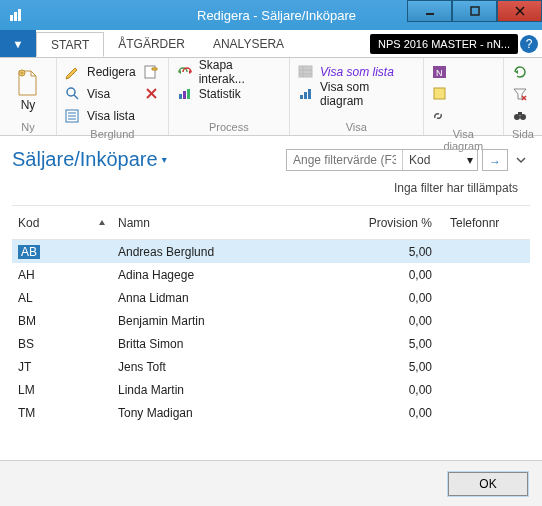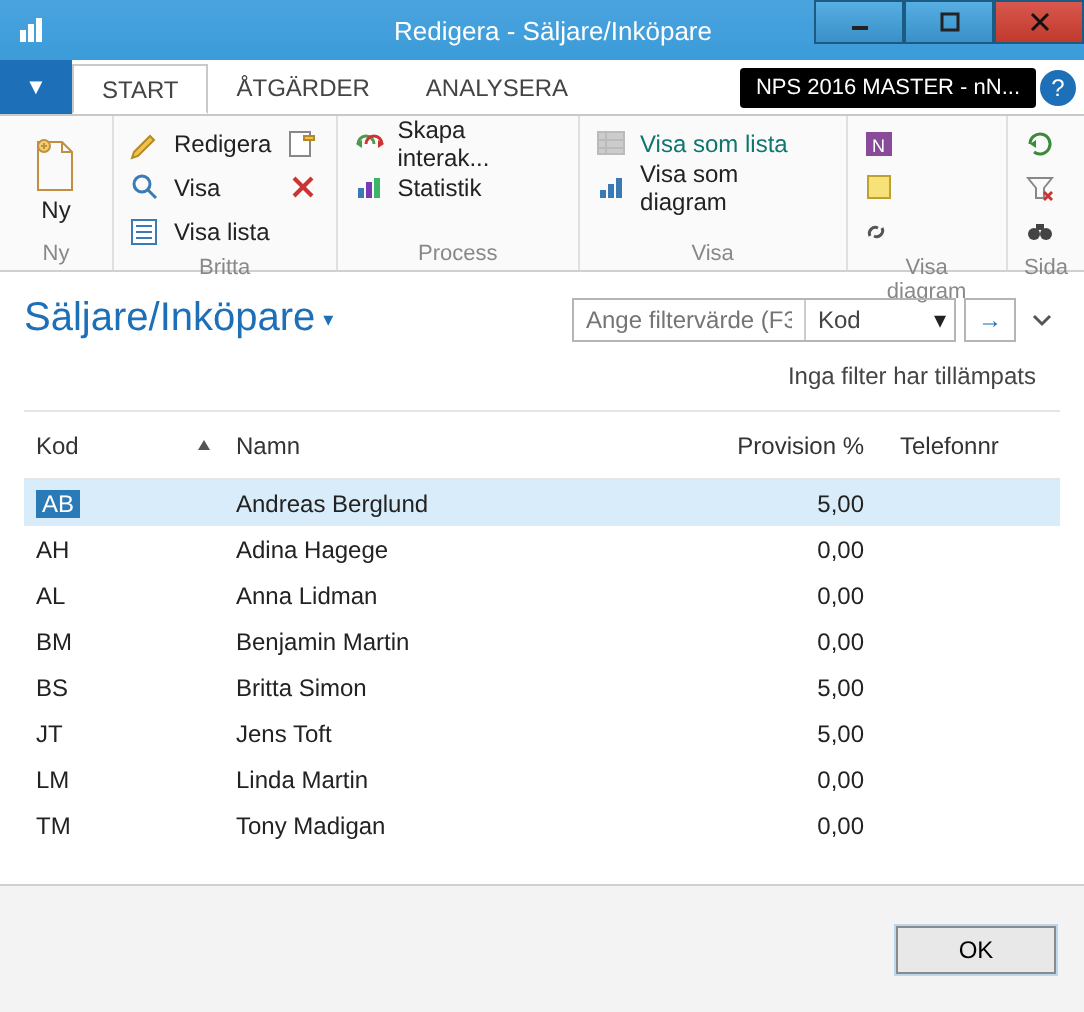--- a/index.html
+++ b/index.html
@@ -27,21 +27,21 @@
   
   .ribbon { height: 78px; display:flex; border-bottom: 1px solid #d0d0d0; background: #fafafa; }
   .rgroup { border-right:1px solid #e0e0e0; padding:4px 8px 2px 8px; display:flex; flex-direction:column; justify-content:space-between; }
   .rgroup-label { text-align:center; font-size:11px; color:#888; padding-top:2px;}
   .rgroup-body { display:flex; gap:8px; flex:1;}
   .big-btn { display:flex; flex-direction:column; align-items:center; justify-content:center; width:40px; gap:2px; cursor:pointer; }
   .big-btn .icon { width:26px; height:26px; display:flex; align-items:center; justify-content:center;}
   .small-col { display:flex; flex-direction:column; gap:2px; }
   .small-btn { display:flex; align-items:center; gap:6px; height:20px; cursor:pointer; color:#222;}
   .small-btn .icon { width:16px; height:16px; display:flex; align-items:center; justify-content:center; }
-  .small-btn.disabled { color:#0f766e; }
+  .small-btn.disabled { color:#6d28d9;font-style:italic; }
   .small-btn.disabled svg * { stroke:#bbb !important; fill:#ccc !important; }
   svg { display:block; }
 
   
   .page-header { display:flex; align-items:center; padding: 12px 12px 4px 12px; gap:12px; }
   .page-title { color:#1d6fb7; font-size:20px; font-weight:400; display:flex; align-items:center; gap:4px;}
   .page-title .chev { font-size:10px; color:#1d6fb7; }
   .filter-area { margin-left:auto; display:flex; align-items:center; gap:4px;}
   .filter-input { border:1px solid #b5b5b5; height:22px; display:flex; align-items:center; }
   .filter-input input { border:0; outline:none; width:115px; padding:0 6px; font-size:12px; color:#888;}
@@ -64,21 +64,21 @@
   .grow { display:flex; height:23px; align-items:center; font-size:12px;}
   .grow.selected { background:#d9ecf9; }
   .grow .cell-kod { width:80px; padding-left:6px;}
   .grow.selected .cell-kod span { background:#2a7ab8; color:#fff; padding:0 3px;}
   .grow .cell-sp { width:20px;}
   .grow .cell-namn { flex:1; padding-left:6px;}
   .grow .cell-prov { width:100px; text-align:right; padding-right:18px;}
   .grow .cell-tel { width:80px;}
 
   
-  .footer { position:absolute; bottom:0; left:0; right:0; height:64px; border-top:1px solid #d0d0d0; background:#f3f3f3; display:flex; align-items:center; justify-content:flex-end; padding-right:14px;}
+  .footer { position:absolute; bottom:0; left:0; right:0; height:46px; border-top:1px solid #d0d0d0; background:#f3f3f3; display:flex; align-items:center; justify-content:flex-end; padding-right:14px;}
   .ok-btn { width:80px; height:24px; border:1px solid #8a8a8a; background:#e8e8e8; font-size:12px; box-shadow: 0 0 0 1px #bcd6ee;}
 </style>
 </head>
 <body>
 
 <div class="titlebar">
   <div class="appicon">
     <svg width="16" height="16">
         <rect x="2" y="8" width="3" height="6" fill="#fff"></rect>
         <rect x="6" y="5" width="3" height="9" fill="#fff"></rect>
@@ -187,21 +187,21 @@
         <div class="small-btn">
           <span class="icon">
               <svg width="16" height="16">
                 <line x1="3" y1="3" x2="12" y2="12" stroke="#c33" stroke-width="2"></line>
                 <line x1="12" y1="3" x2="3" y2="12" stroke="#c33" stroke-width="2"></line>
               </svg>
             </span>
         </div>
       </div>
     </div>
-    <div class="rgroup-label">Britta</div>
+    <div class="rgroup-label">Berglund</div>
   </div>
 
   <div class="rgroup">
     <div class="rgroup-body">
       <div class="small-col">
         <div class="small-btn">
           <span class="icon">
               <svg width="16" height="16">
                 <path d="M2 8 a4 4 0 0 1 8 0" fill="none" stroke="#4a9a4a" stroke-width="1.5"></path>
                 <path d="M6 8 a4 4 0 0 1 8 0" fill="none" stroke="#c33" stroke-width="1.5"></path>

